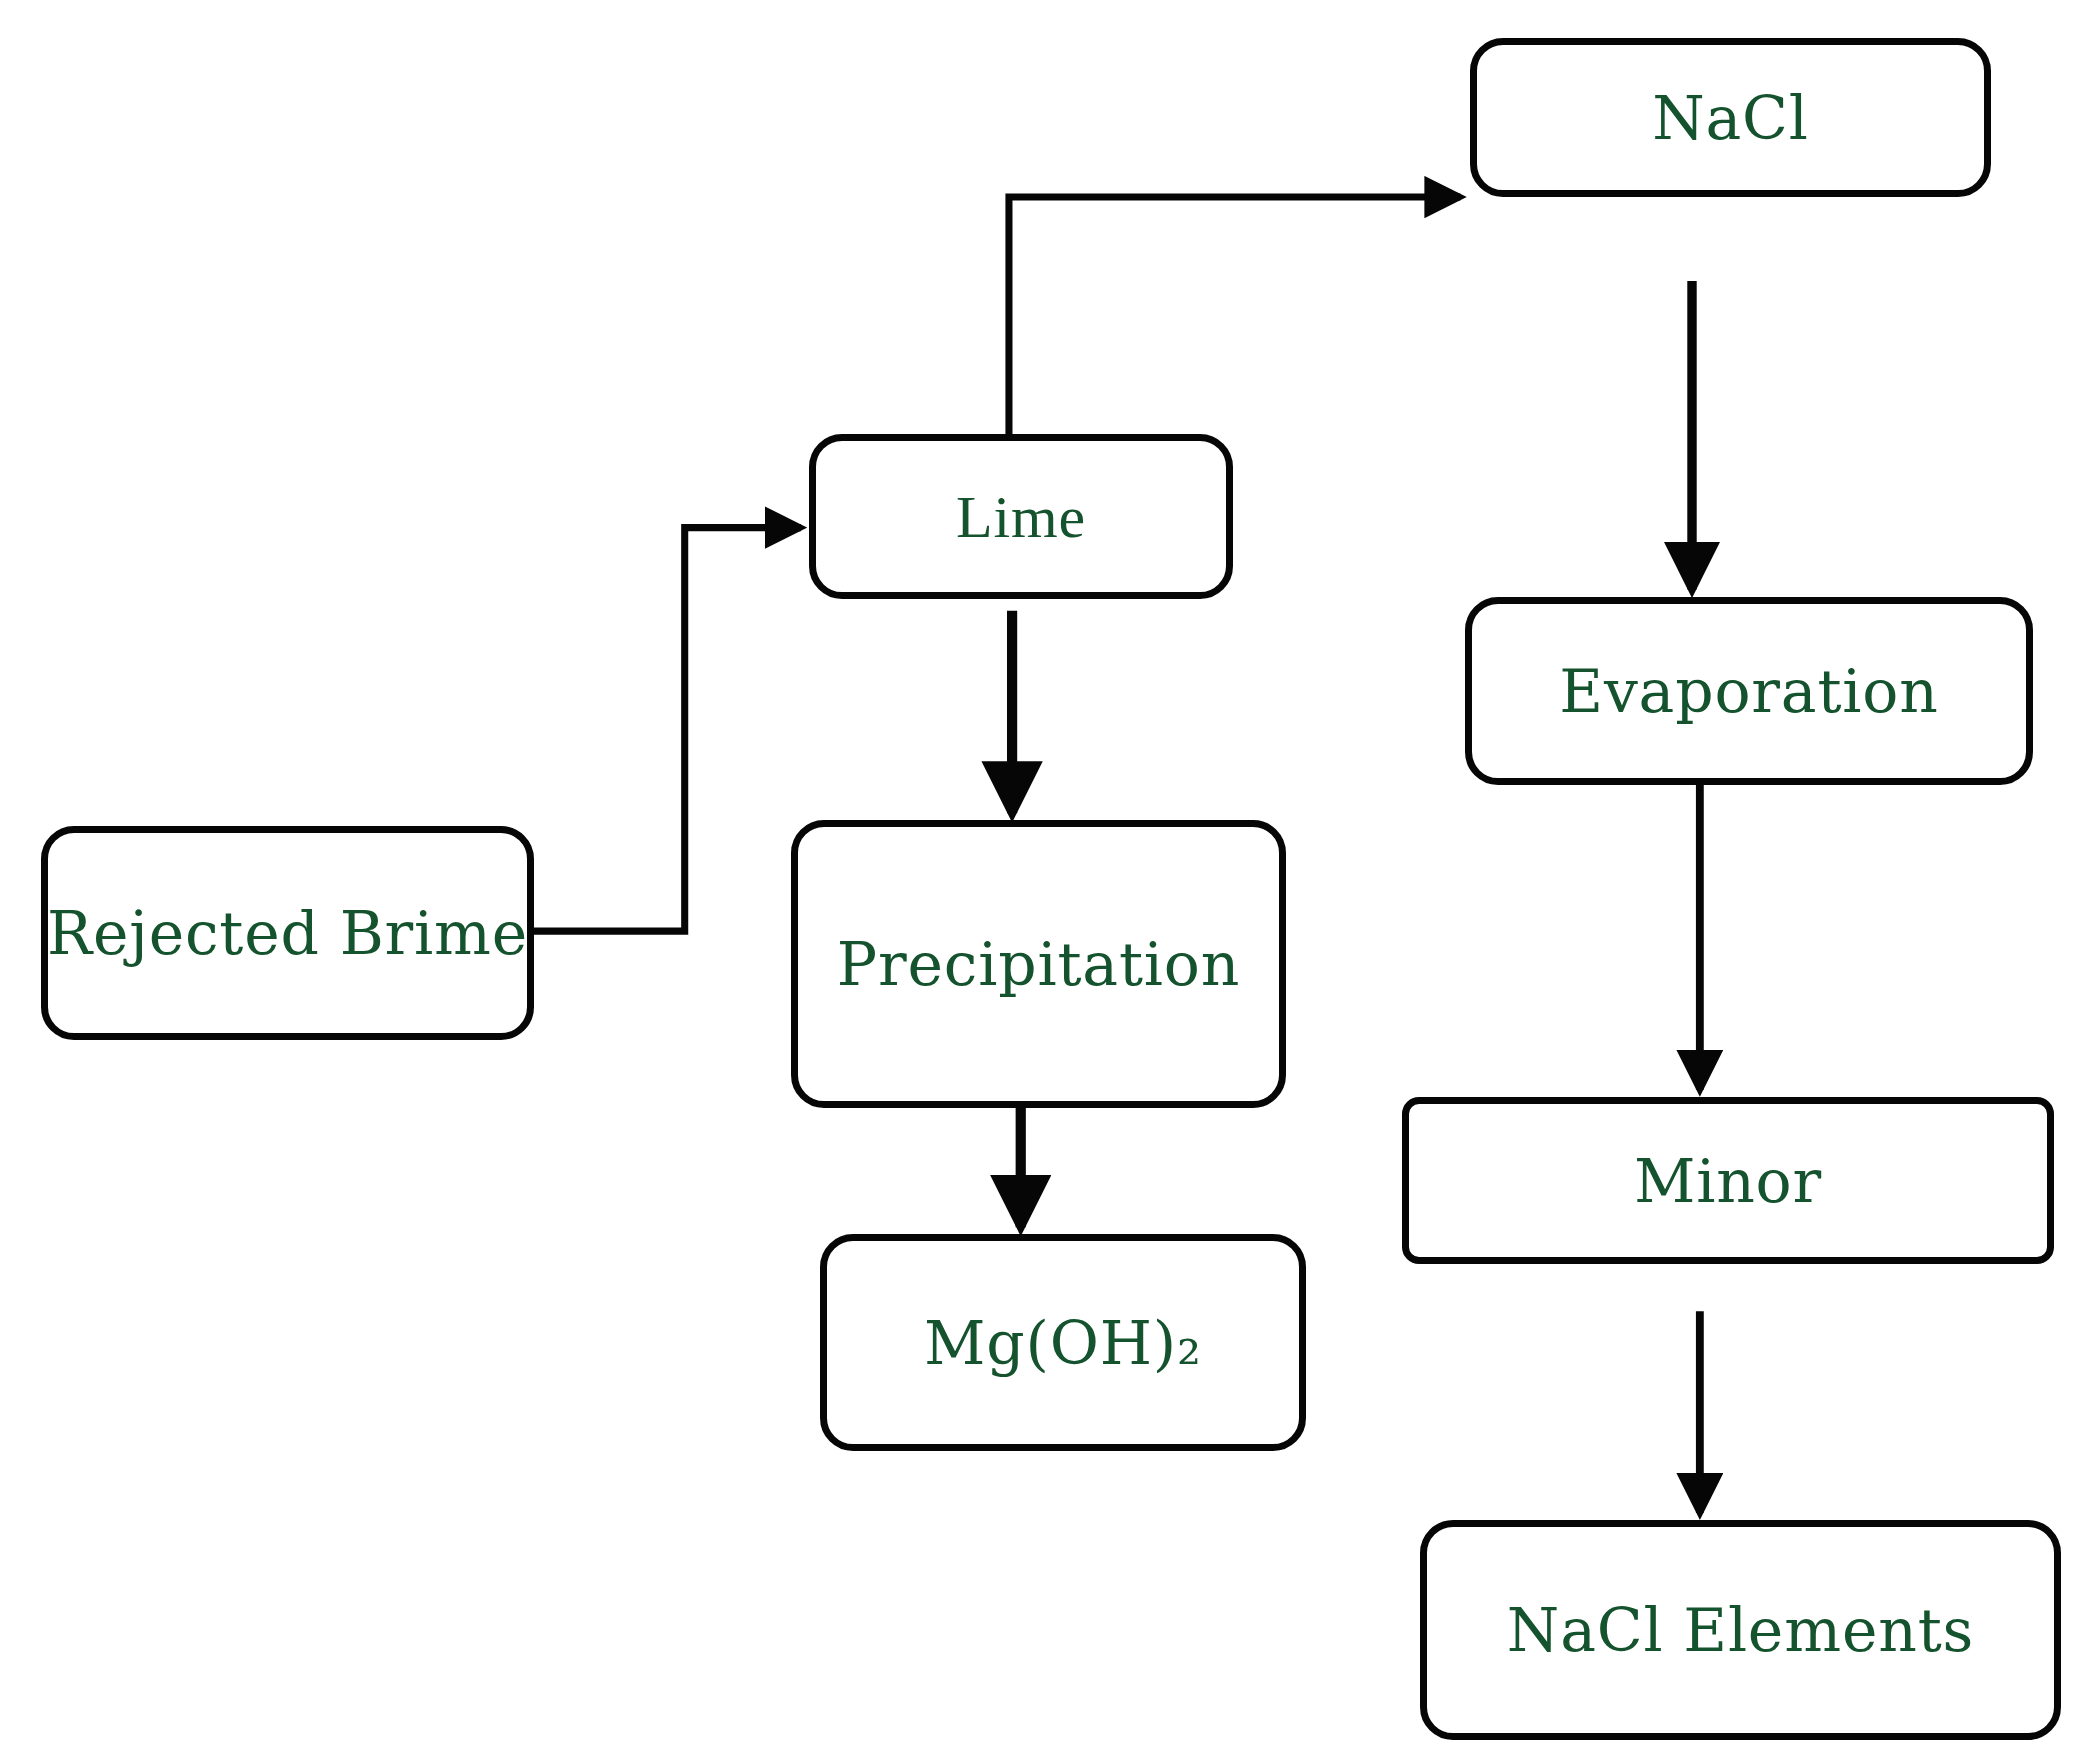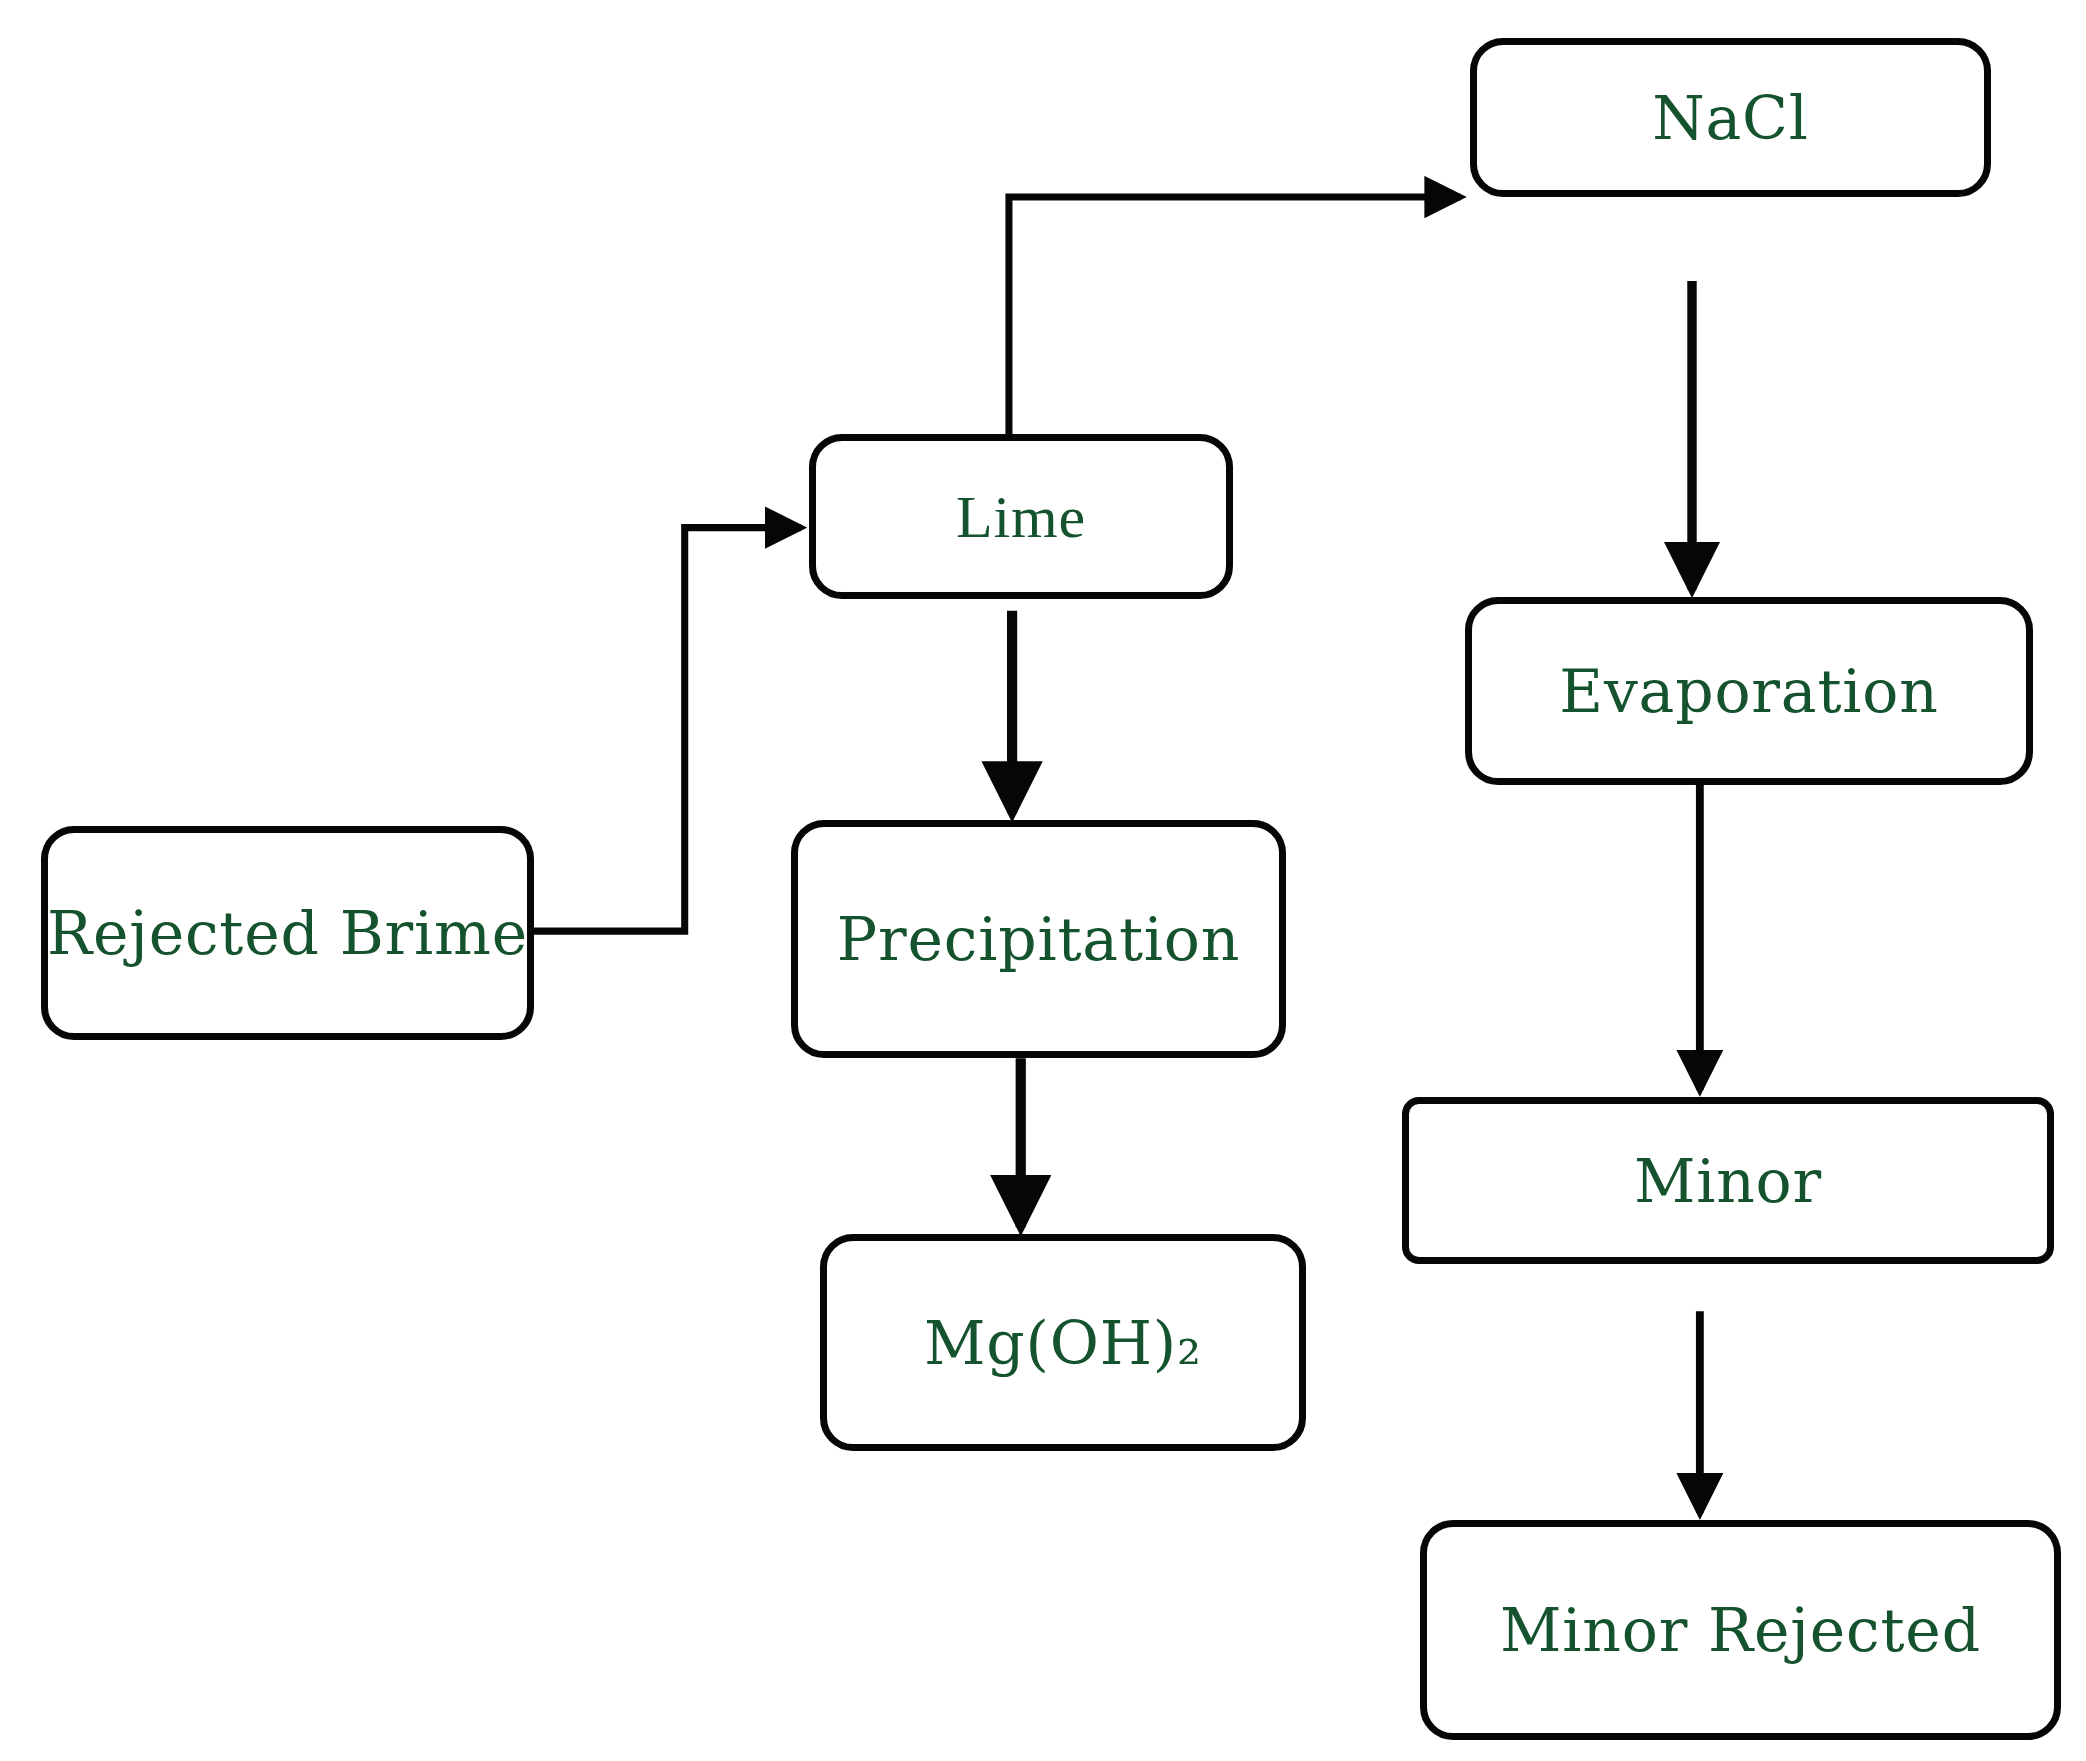--- a/index.html
+++ b/index.html
@@ -67,34 +67,34 @@
   </div>
 
   <div class="node" style="left: 809px; top: 434px; width: 424px; height: 165px; font-family: Liberation Serif, serif;">
     <span class="node-label">Lime</span>
   </div>
 
   <div class="node" style="left: 41px; top: 826px; width: 493px; height: 214px; text-align: center;">
     <span class="node-label">Rejected Brime</span>
   </div>
 
-  <div class="node" style="left: 791px; top: 820px; width: 495px; height: 238px;">
+  <div class="node" style="left: 791px; top: 820px; width: 495px; height: 288px;">
     <span class="node-label">Precipitation</span>
   </div>
 
   <div class="node" style="left: 820px; top: 1234px; width: 486px; height: 217px;">
     <span class="node-label">Mg(OH)₂</span>
   </div>
 
   <div class="node" style="left: 1457px; top: 597px; width: 568px; height: 188px; margin-left: 8px;">
     <span class="node-label">Evaporation</span>
   </div>
 
   <div class="node" style="left: 1402px; top: 1097px; width: 652px; height: 167px; border-radius: 17px;">
     <span class="node-label">Minor</span>
   </div>
 
   <div class="node" style="left: 1420px; top: 1520px; width: 641px; height: 220px;">
-    <span class="node-label">Minor Rejected</span>
+    <span class="node-label">NaCl Elements</span>
   </div>
 
 </div>
 
 
 </body></html>

